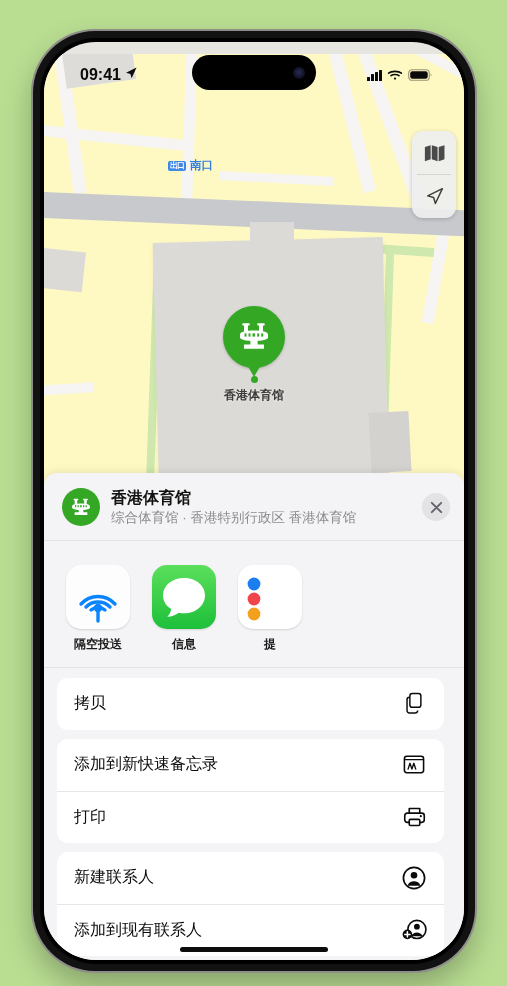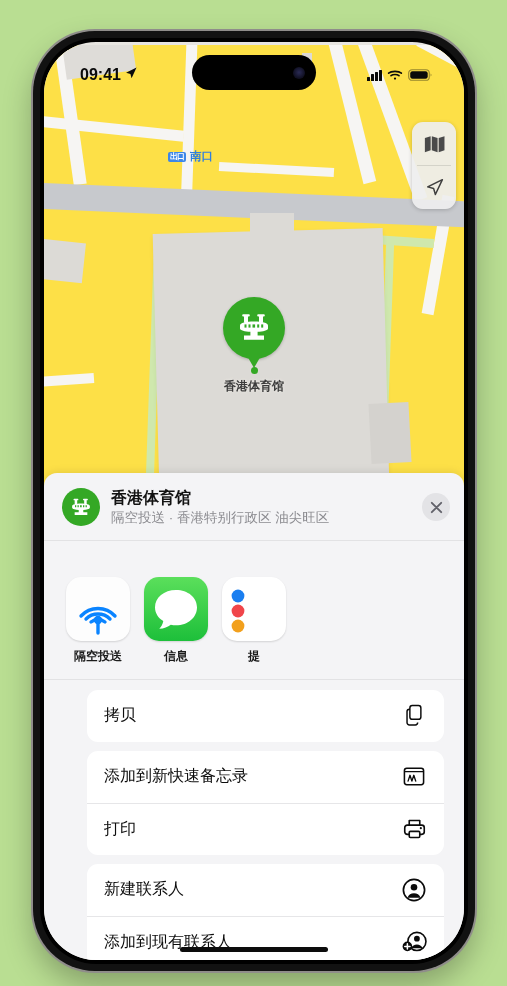--- a/index.html
+++ b/index.html
@@ -33,22 +33,22 @@
     background: #e7e5e0;
   }
   
   .side-btn { position: absolute; background: #2a2826; border-radius: 2px; }
   #silent-switch { left: 29px; top: 206px; width: 5px; height: 30px; }
   #vol-up   { left: 29px; top: 266px; width: 5px; height: 56px; }
   #vol-down { left: 29px; top: 338px; width: 5px; height: 56px; }
 
   
   #map {
-    position: absolute; left: 0; top: 3px; right: 0; height: 470px;
-    background: #fde047;
+    position: absolute; left: 0; top: 12px; right: 0; height: 470px;
+    background: #fef9c3;
     overflow: hidden;
   }
   .road { position: absolute; background: #f6f5f3; }
   .road-major { position: absolute; background: #c7c9cd; }
   .greenstrip { position: absolute; background: #cfe8ad; }
   .bldg { position: absolute; background: #dcdad6; }
 
   #transit-label {
     position: absolute; left: 124px; top: 104px;
     display: flex; align-items: center; gap: 4px;
@@ -147,21 +147,21 @@
     white-space: nowrap; overflow: hidden;
   }
   #sheet-close-button {
     width: 28px; height: 28px; border-radius: 50%; background: #e3e3e6;
     display: flex; align-items: center; justify-content: center;
     flex: 0 0 28px; cursor: pointer;
   }
 
   
   #app-row {
-    display: flex; gap: 14px; padding: 36px 0 14px 22px;
+    display: flex; gap: 22px; padding: 24px 0 14px 22px;
     border-bottom: 1px solid #e2e2e4;
     overflow: hidden;
   }
   .app-item { width: 64px; flex: 0 0 64px; text-align: center; cursor: pointer; }
   .app-icon {
     width: 64px; height: 64px; border-radius: 15px; overflow: hidden;
     position: relative; box-shadow: 0 1px 2px rgba(0,0,0,.14);
     background: #fff;
   }
   .app-label {
@@ -171,21 +171,21 @@
   #app-item-notes { position: relative; }
   #notes-highlight {
     position: absolute; left: -16px; top: -11px;
     width: 101px; height: 104px;
     border: 3px solid #f01b1b;
     border-radius: 2px;
     pointer-events: none;
   }
 
   
-  #action-list { padding: 10px 20px 0 13px; margin-left: 30px; }
+  #action-list { padding: 10px 20px 0 13px; }
   .action-card {
     background: #fff; border-radius: 11px; overflow: hidden; margin-bottom: 9px;
   }
   .action-row {
     display: flex; align-items: center; justify-content: space-between;
     padding: 0 17px; height: 52px; cursor: pointer;
   }
   .action-row + .action-row { border-top: 1px solid #e6e6e8; }
   .action-label { font-size: 16px; color: #0d0d0d; }
   .action-icon { width: 26px; height: 26px; display: flex; align-items: center; justify-content: center; }
@@ -315,21 +315,21 @@
               <path d="M3 12.5 C3 10 9 8.6 17 8.6 C25 8.6 31 10 31 12.5 L31 15.5 C31 17.4 26 18.6 20.6 18.8 L20.6 22.4 L27 22.4 L27 26.8 L7 26.8 L7 22.4 L13.4 22.4 L13.4 18.8 C8 18.6 3 17.4 3 15.5 Z"></path>
               <rect x="7.5" y="11.4" width="2" height="3.2" fill="#34a825"></rect>
               <rect x="11.5" y="11.4" width="2" height="3.2" fill="#34a825"></rect>
               <rect x="15.5" y="11.4" width="2.6" height="3.2" fill="#34a825"></rect>
               <rect x="20.2" y="11.4" width="2" height="3.2" fill="#34a825"></rect>
               <rect x="24.2" y="11.4" width="2" height="3.2" fill="#34a825"></rect>
             </svg>
           </div>
           <div id="sheet-titles">
             <div id="sheet-title">香港体育馆</div>
-            <div id="sheet-subtitle">隔空投送 · 香港特别行政区 油尖旺区</div>
+            <div id="sheet-subtitle">综合体育馆 · 香港特别行政区 香港体育馆</div>
           </div>
           <div id="sheet-close-button">
             <svg width="15" height="15" viewBox="0 0 16 16" stroke="#62626a" stroke-width="2" stroke-linecap="round">
               <path d="M3 3 L13 13 M13 3 L3 13"></path>
             </svg>
           </div>
         </div>
 
         <div id="app-row">
 

